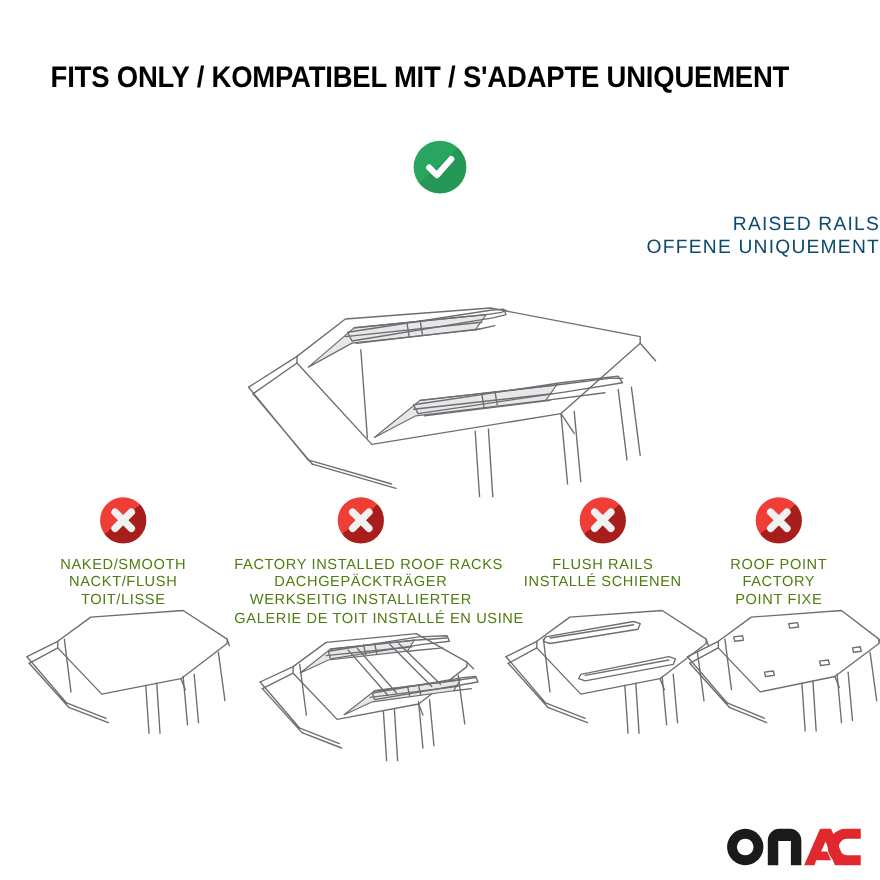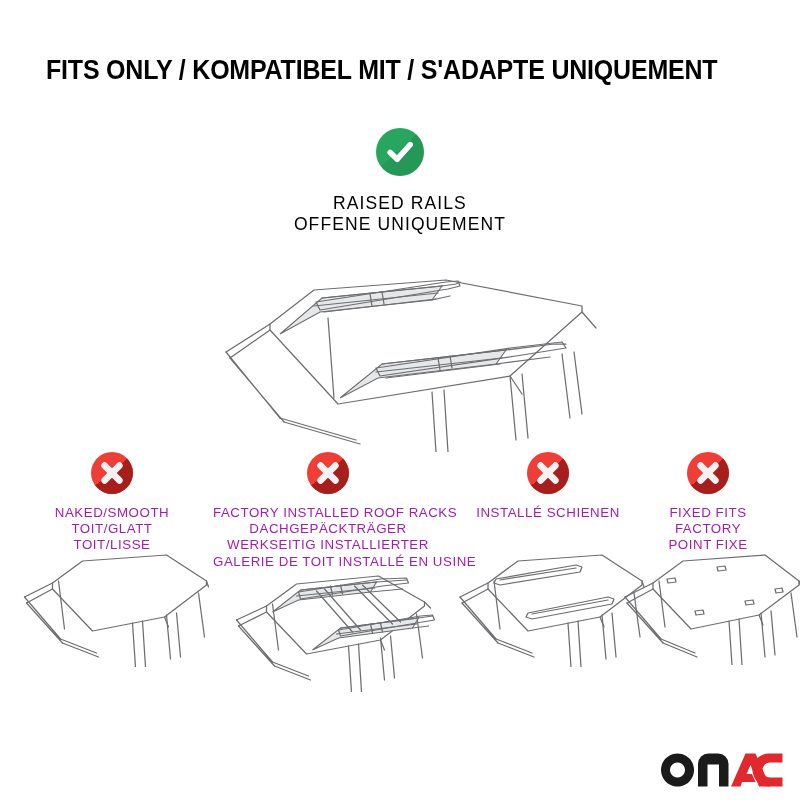--- a/index.html
+++ b/index.html
@@ -52,25 +52,25 @@
     position: absolute;
     left: 0; top: 0;
     width: 100%; height: 100%;
     background:
       linear-gradient(138deg, rgba(0,0,0,0) 47%, rgba(0,0,0,0.085) 47%);
   }
   .badge svg { position: absolute; left: 0; top: 0; }
 
   #hero-label {
     margin-top: 17px;
-    text-align: center;
+    text-align: right;
     font-size: 17.5px;
     line-height: 21px;
     letter-spacing: 1.1px;
-    color: #000000;
+    color: #0c4a6e;
   }
 
   
   #hero-art {
     position: absolute;
     left: 210px;
     top: 272px;
     width: 390px;
     height: 180px;
   }
@@ -91,21 +91,21 @@
     left: 0; top: 0;
     width: 100%; height: 100%;
     background:
       linear-gradient(140deg, rgba(0,0,0,0) 48%, rgba(124,10,12,0.62) 48%);
   }
   .col .label {
     margin-top: 11px;
     font-size: 13.3px;
     line-height: 16.2px;
     letter-spacing: 0.55px;
-    color: #a21caf;
+    color: #4d7c0f;
     white-space: nowrap;
   }
   .col .art {
     position: absolute;
     left: 50%;
     transform: translateX(-50%);
   }
 
   #col-0 { left: 13px;  width: 198px; }
   #col-1 { left: 213px; width: 230px; }
@@ -198,21 +198,21 @@
     <div class="shade"></div>
     <svg width="42" height="42" viewBox="0 0 42 42" aria-hidden="true">
       <g stroke="#f1f2f2" stroke-width="6.6" stroke-linecap="round">
         <line x1="13.6" y1="13.6" x2="28.4" y2="28.4"></line>
         <line x1="28.4" y1="13.6" x2="13.6" y2="28.4"></line>
       </g>
     </svg>
   </div>
   <div class="label">
     <div>NAKED/SMOOTH</div>
-    <div>TOIT/GLATT</div>
+    <div>NACKT/FLUSH</div>
     <div>TOIT/LISSE</div>
   </div>
   <div class="art">
     <svg width="195" height="120" viewBox="0 0 195 120">
       <path class="ln" d="M38 36 L68 14 L152 8 L192 34 L192 38 L150 70 L78 84 L38 42 Z" fill="#ffffff"></path>
       <path class="ln" d="M38 36 L10 50 M38 42 L12 56"></path>
       <path class="ln" d="M12 56 L48 96 M10 50 L46 92"></path>
       <path class="ln" d="M48 96 L84 110 M46 92 L82 106"></path>
       <path class="ln" d="M192 34 L194 40 M150 70 L154 80"></path>
       <path class="ln" d="M118 76 L121 120 M128 74 L131 120"></path>
@@ -273,20 +273,21 @@
   <div class="badge red">
     <div class="shade"></div>
     <svg width="42" height="42" viewBox="0 0 42 42" aria-hidden="true">
       <g stroke="#f1f2f2" stroke-width="6.6" stroke-linecap="round">
         <line x1="13.6" y1="13.6" x2="28.4" y2="28.4"></line>
         <line x1="28.4" y1="13.6" x2="13.6" y2="28.4"></line>
       </g>
     </svg>
   </div>
   <div class="label">
+    <div>FLUSH RAILS</div>
     <div>INSTALLÉ SCHIENEN</div>
   </div>
   <div class="art">
     <svg width="200" height="120" viewBox="0 0 200 120">
       <path class="ln" d="M40 36 L70 14 L154 8 L194 34 L194 38 L152 70 L80 84 L40 42 Z" fill="#ffffff"></path>
       <path class="ln" d="M40 36 L12 50 M40 42 L14 56"></path>
       <path class="ln" d="M14 56 L50 96 M12 50 L48 92"></path>
       <path class="ln" d="M50 96 L86 110 M48 92 L84 106"></path>
       <path class="ln" d="M194 34 L196 40 M152 70 L156 80"></path>
       <path class="ln" d="M120 76 L123 120 M130 74 L133 120"></path>
@@ -307,21 +308,21 @@
   <div class="badge red">
     <div class="shade"></div>
     <svg width="42" height="42" viewBox="0 0 42 42" aria-hidden="true">
       <g stroke="#f1f2f2" stroke-width="6.6" stroke-linecap="round">
         <line x1="13.6" y1="13.6" x2="28.4" y2="28.4"></line>
         <line x1="28.4" y1="13.6" x2="13.6" y2="28.4"></line>
       </g>
     </svg>
   </div>
   <div class="label">
-    <div>FIXED FITS</div>
+    <div>ROOF POINT</div>
     <div>FACTORY</div>
     <div>POINT FIXE</div>
   </div>
   <div class="art">
     <svg width="190" height="120" viewBox="0 0 190 120">
       <path class="ln" d="M40 38 L70 16 L152 10 L186 36 L186 40 L146 70 L78 84 L40 44 Z" fill="#ffffff"></path>
       <path class="ln" d="M40 38 L12 52 M40 44 L14 58"></path>
       <path class="ln" d="M14 58 L50 98 M12 52 L48 94"></path>
       <path class="ln" d="M50 98 L84 112 M48 94 L82 108"></path>
       <path class="ln" d="M186 36 L188 42 M146 70 L150 80"></path>

